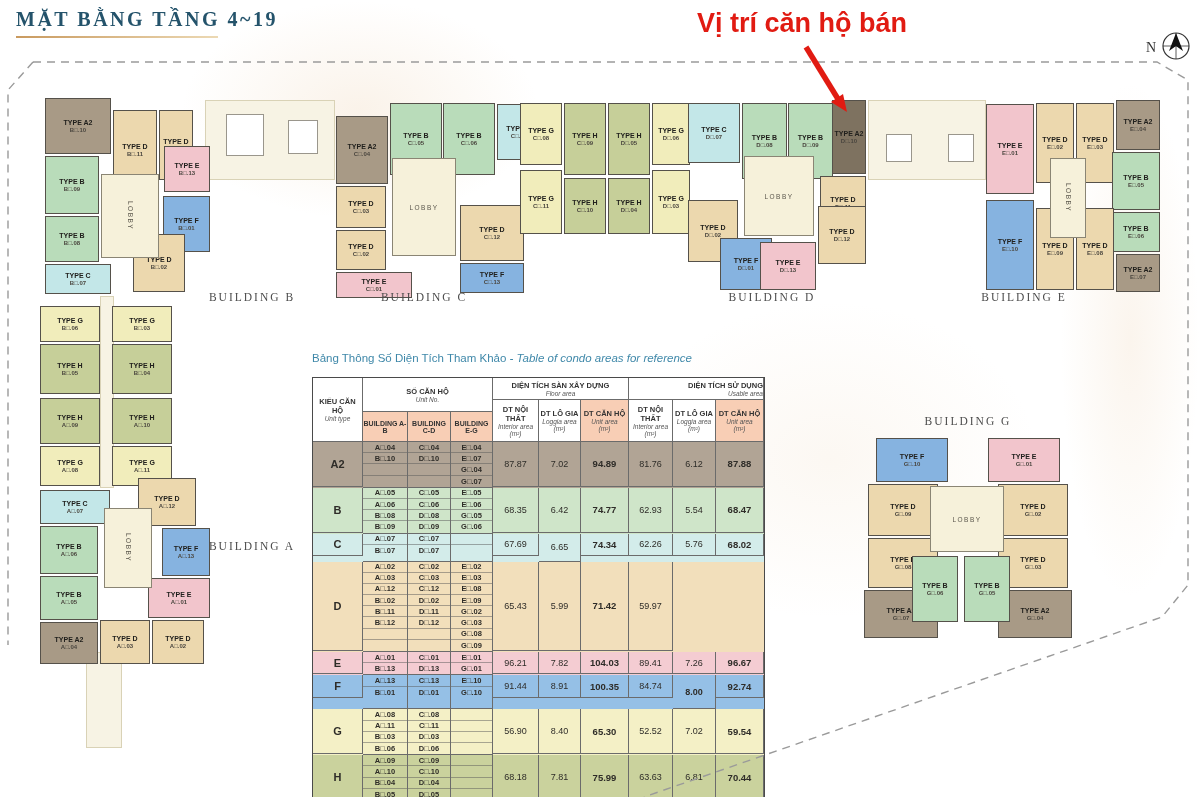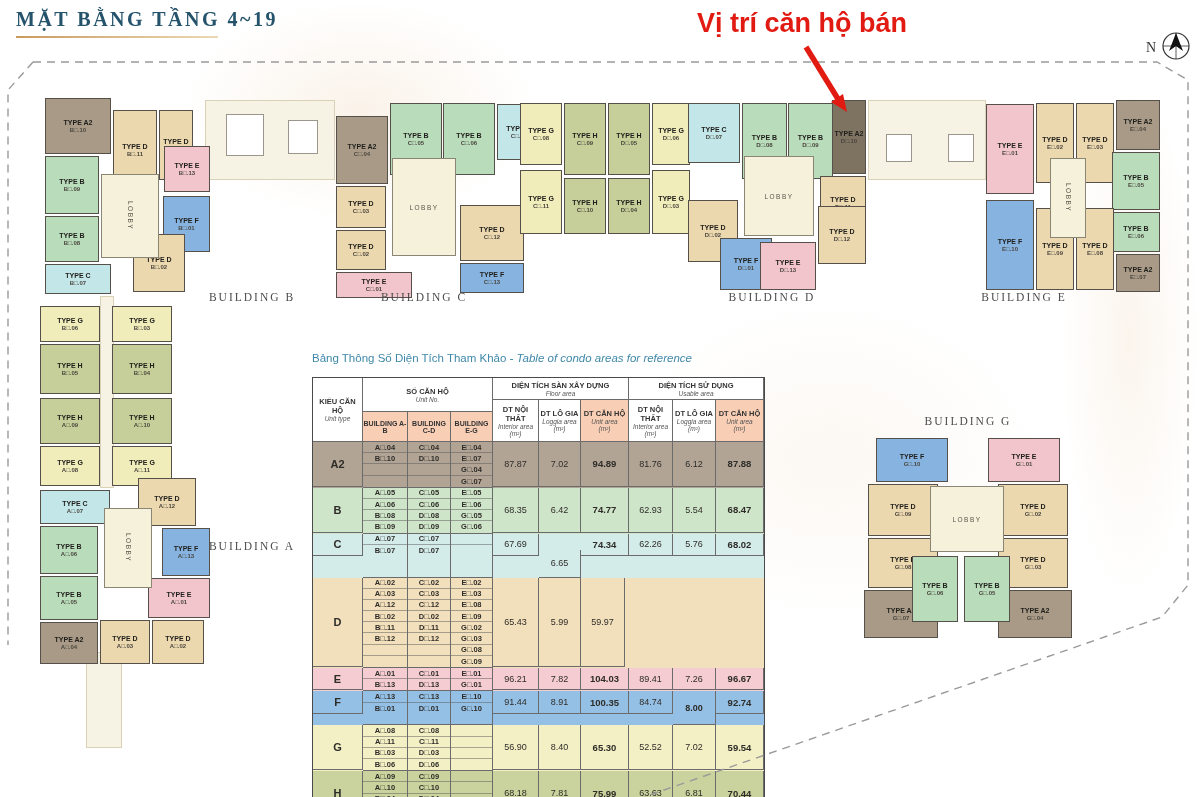--- a/index.html
+++ b/index.html
@@ -447,21 +447,21 @@
               <span class="hunit">(m²)</span>
             </div>
             <div class="cell hl" style="width: 48px; min-height: 42px; height: 42px;">
               <span class="hvn">DT CĂN HỘ</span>
               <span class="hen">Unit area</span>
               <span class="hunit">(m²)</span>
             </div>
           </div>
         </div>
         <div style="display: flex; flex-direction: column;">
-          <div class="cell" style="width: 135px; min-height: 22px; height: 22px;">
+          <div class="cell" style="width: 135px; min-height: 22px; height: 22px; align-items: flex-end;">
             <span class="hvn">DIỆN TÍCH SỬ DỤNG</span>
             <span class="hen">Usable area</span>
           </div>
           <div class="hrow">
             <div class="cell" style="width: 44px; min-height: 42px; height: 42px;">
               <span class="hvn">DT NỘI THẤT</span>
               <span class="hen">Interior area</span>
               <span class="hunit">(m²)</span>
             </div>
             <div class="cell" style="width: 43px; min-height: 42px; height: 42px;">
@@ -539,21 +539,21 @@
         </div>
         <div style="display: flex; flex-direction: column; width: 43px; box-sizing: border-box; border-right: 1px solid rgb(107, 107, 107); border-bottom: 1px solid rgb(107, 107, 107);">
           <div class="unitline">C□.07</div>
           <div class="unitline" style="border-bottom: none;">D□.07</div>
         </div>
         <div style="display: flex; flex-direction: column; width: 42px; box-sizing: border-box; border-right: 1px solid rgb(107, 107, 107); border-bottom: 1px solid rgb(107, 107, 107);">
           <div class="unitline"></div>
           <div class="unitline" style="border-bottom: none;"></div>
         </div>
         <div class="cell valcell" style="width: 46px; min-height: 22.4px; height: 22.4px;">67.69</div>
-        <div class="cell valcell" style="width: 42px; min-height: 22.4px; height: 28px; margin-top: 16px;">6.65</div>
+        <div class="cell valcell" style="width: 42px; min-height: 22.4px; height: 28px;">6.65</div>
         <div class="cell valcell bold" style="width: 48px; min-height: 22.4px; height: 16px; background: rgba(255, 255, 255, 0);">74.34</div>
         <div class="cell valcell" style="width: 44px; min-height: 22.4px; height: 22.4px;">62.26</div>
         <div class="cell valcell" style="width: 43px; min-height: 22.4px; height: 22.4px;">5.76</div>
         <div class="cell valcell bold" style="width: 48px; min-height: 22.4px; height: 22.4px; background: rgba(255, 255, 255, 0);">68.02</div>
       </div>
       <div class="brow" style="background: rgb(242, 223, 187);">
         <div class="cell typecell" style="width: 50px; min-height: 89.6px; height: 89.6px;">D</div>
         <div style="display: flex; flex-direction: column; width: 45px; box-sizing: border-box; border-right: 1px solid rgb(107, 107, 107); border-bottom: 1px solid rgb(107, 107, 107);">
           <div class="unitline">A□.02</div>
           <div class="unitline">A□.03</div>
@@ -579,20 +579,21 @@
           <div class="unitline">E□.03</div>
           <div class="unitline">E□.08</div>
           <div class="unitline">E□.09</div>
           <div class="unitline">G□.02</div>
           <div class="unitline">G□.03</div>
           <div class="unitline">G□.08</div>
           <div class="unitline" style="border-bottom: none;">G□.09</div>
         </div>
         <div class="cell valcell" style="width: 46px; min-height: 89.6px; height: 89.6px;">65.43</div>
         <div class="cell valcell" style="width: 42px; min-height: 89.6px; height: 89.6px;">5.99</div>
+        <div class="cell valcell bold" style="width: 48px; min-height: 89.6px; height: 89.6px; background: rgba(255, 255, 255, 0);">71.42</div>
         <div class="cell valcell" style="width: 44px; min-height: 89.6px; height: 89.6px;">59.97</div>
       </div>
       <div class="brow" style="background: rgb(244, 204, 210);">
         <div class="cell typecell" style="width: 50px; min-height: 22.4px; height: 22.4px;">E</div>
         <div style="display: flex; flex-direction: column; width: 45px; box-sizing: border-box; border-right: 1px solid rgb(107, 107, 107); border-bottom: 1px solid rgb(107, 107, 107);">
           <div class="unitline">A□.01</div>
           <div class="unitline" style="border-bottom: none;">B□.13</div>
         </div>
         <div style="display: flex; flex-direction: column; width: 43px; box-sizing: border-box; border-right: 1px solid rgb(107, 107, 107); border-bottom: 1px solid rgb(107, 107, 107);">
           <div class="unitline">C□.01</div>

